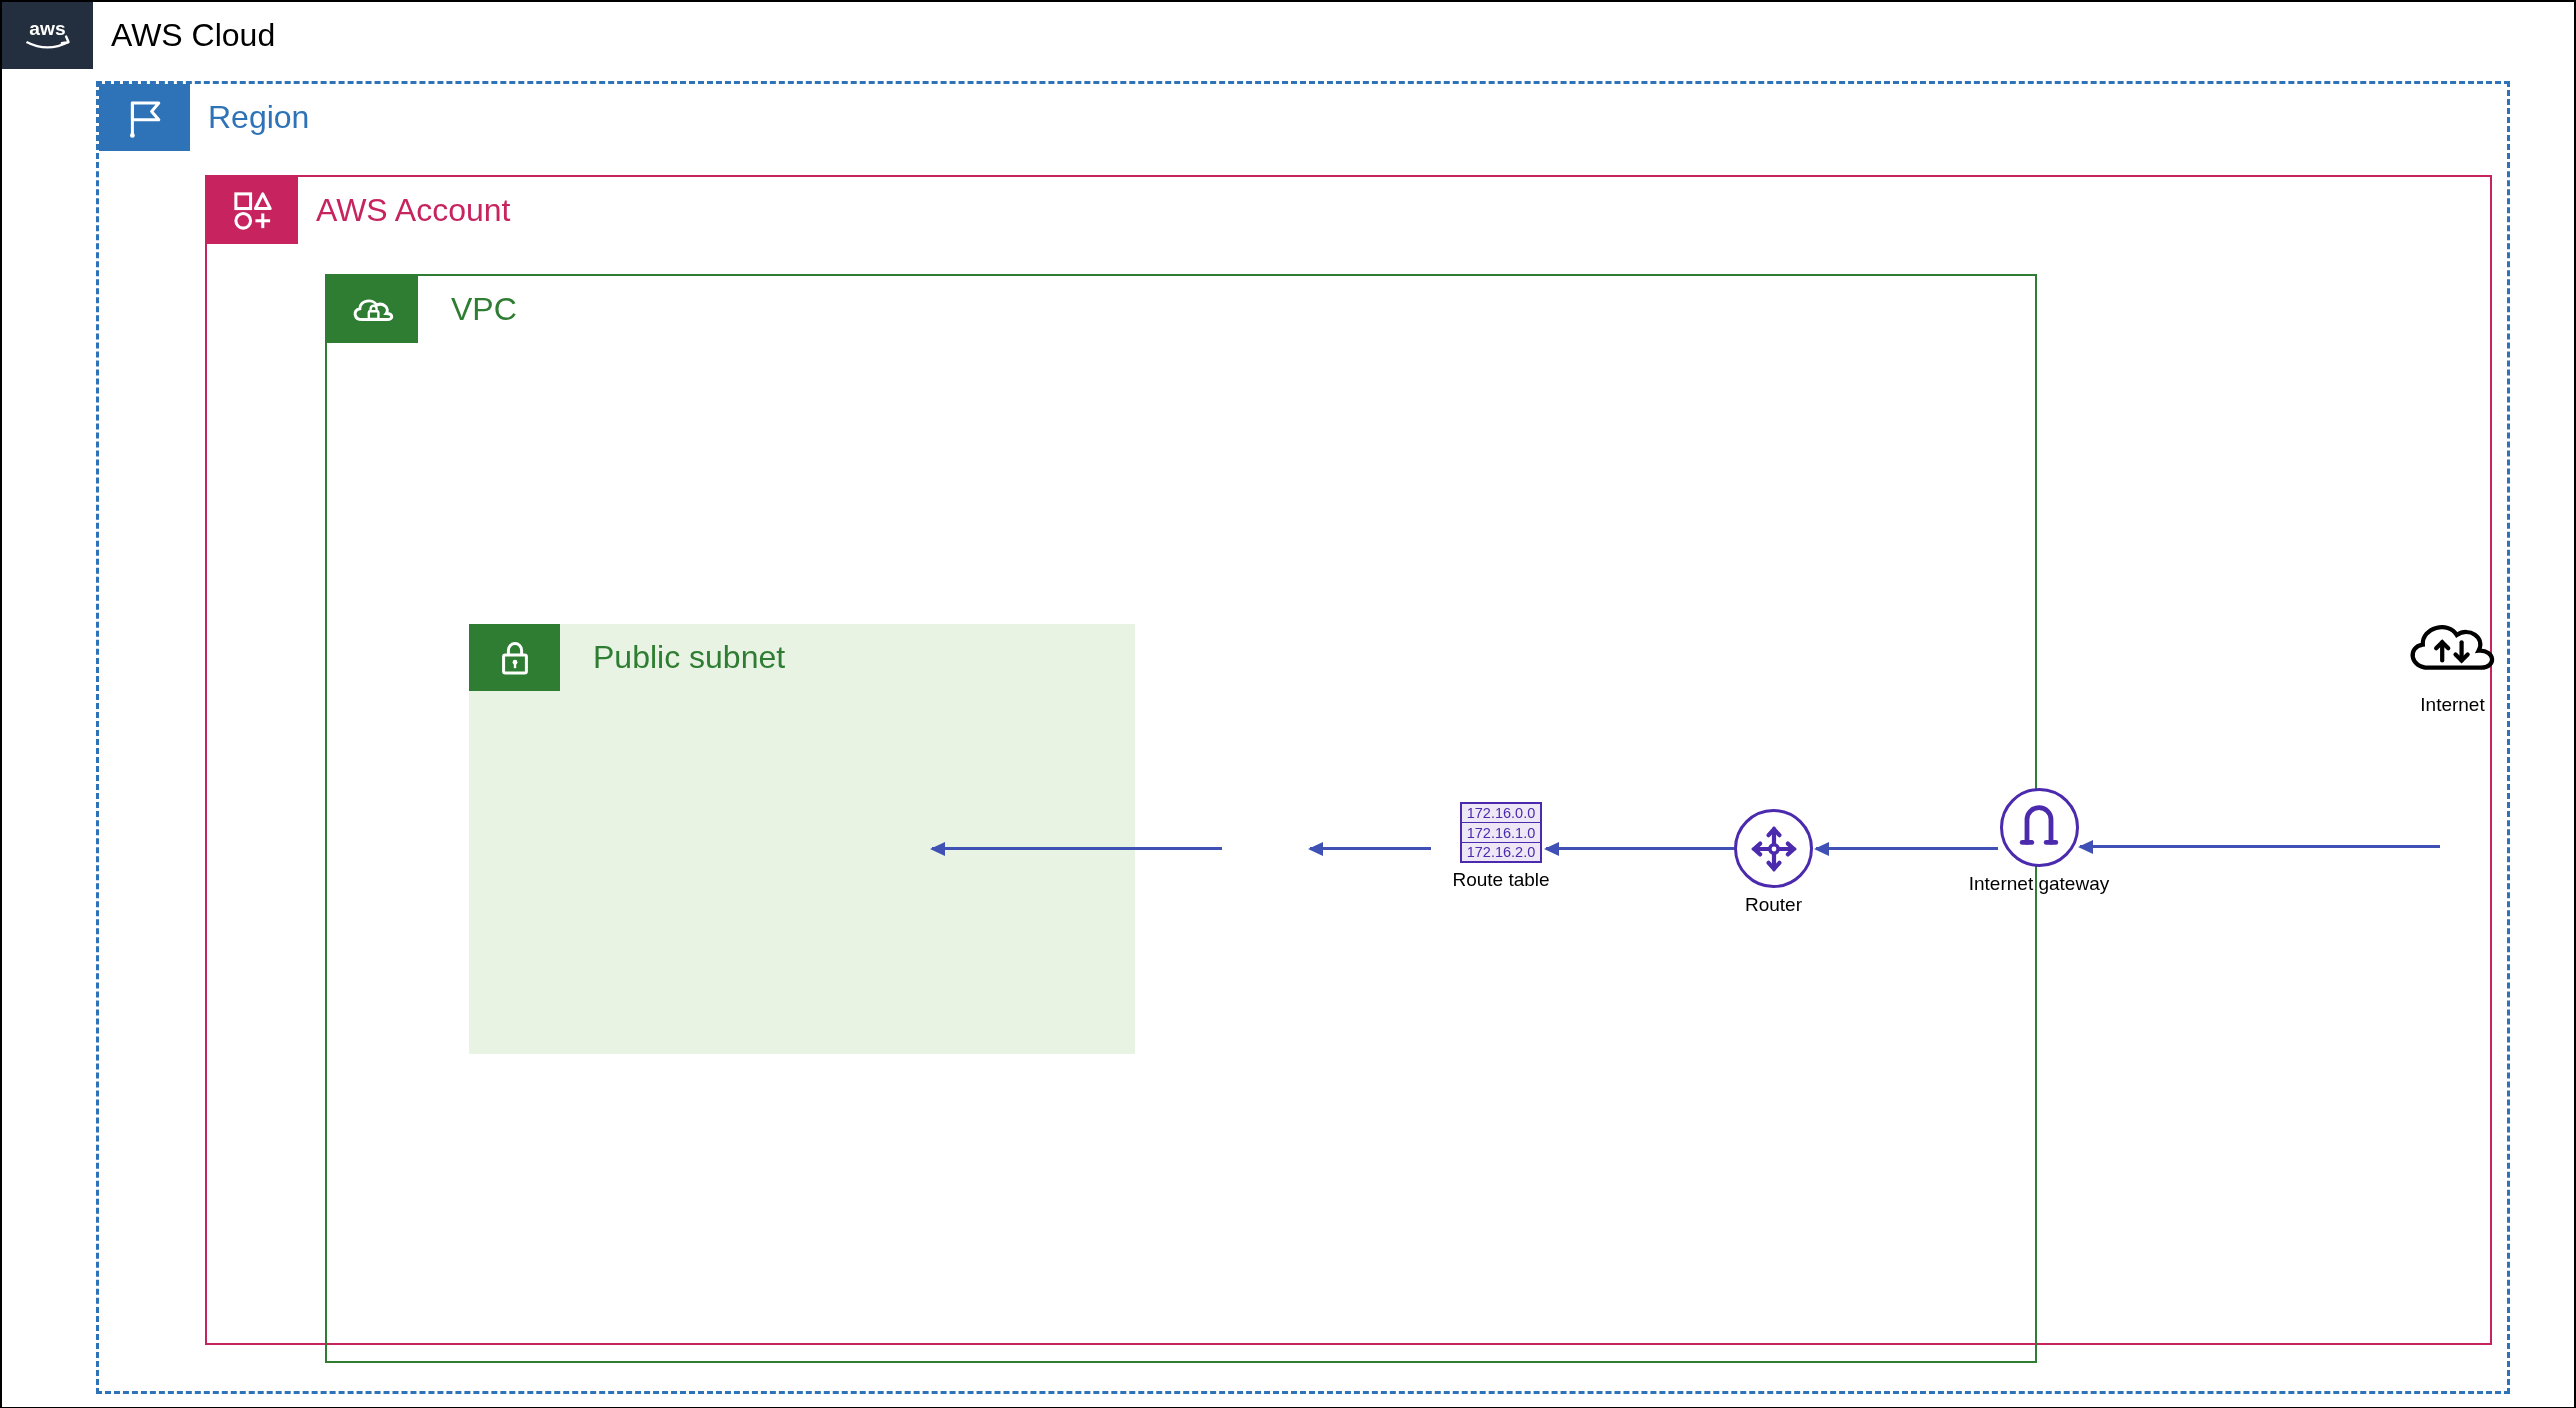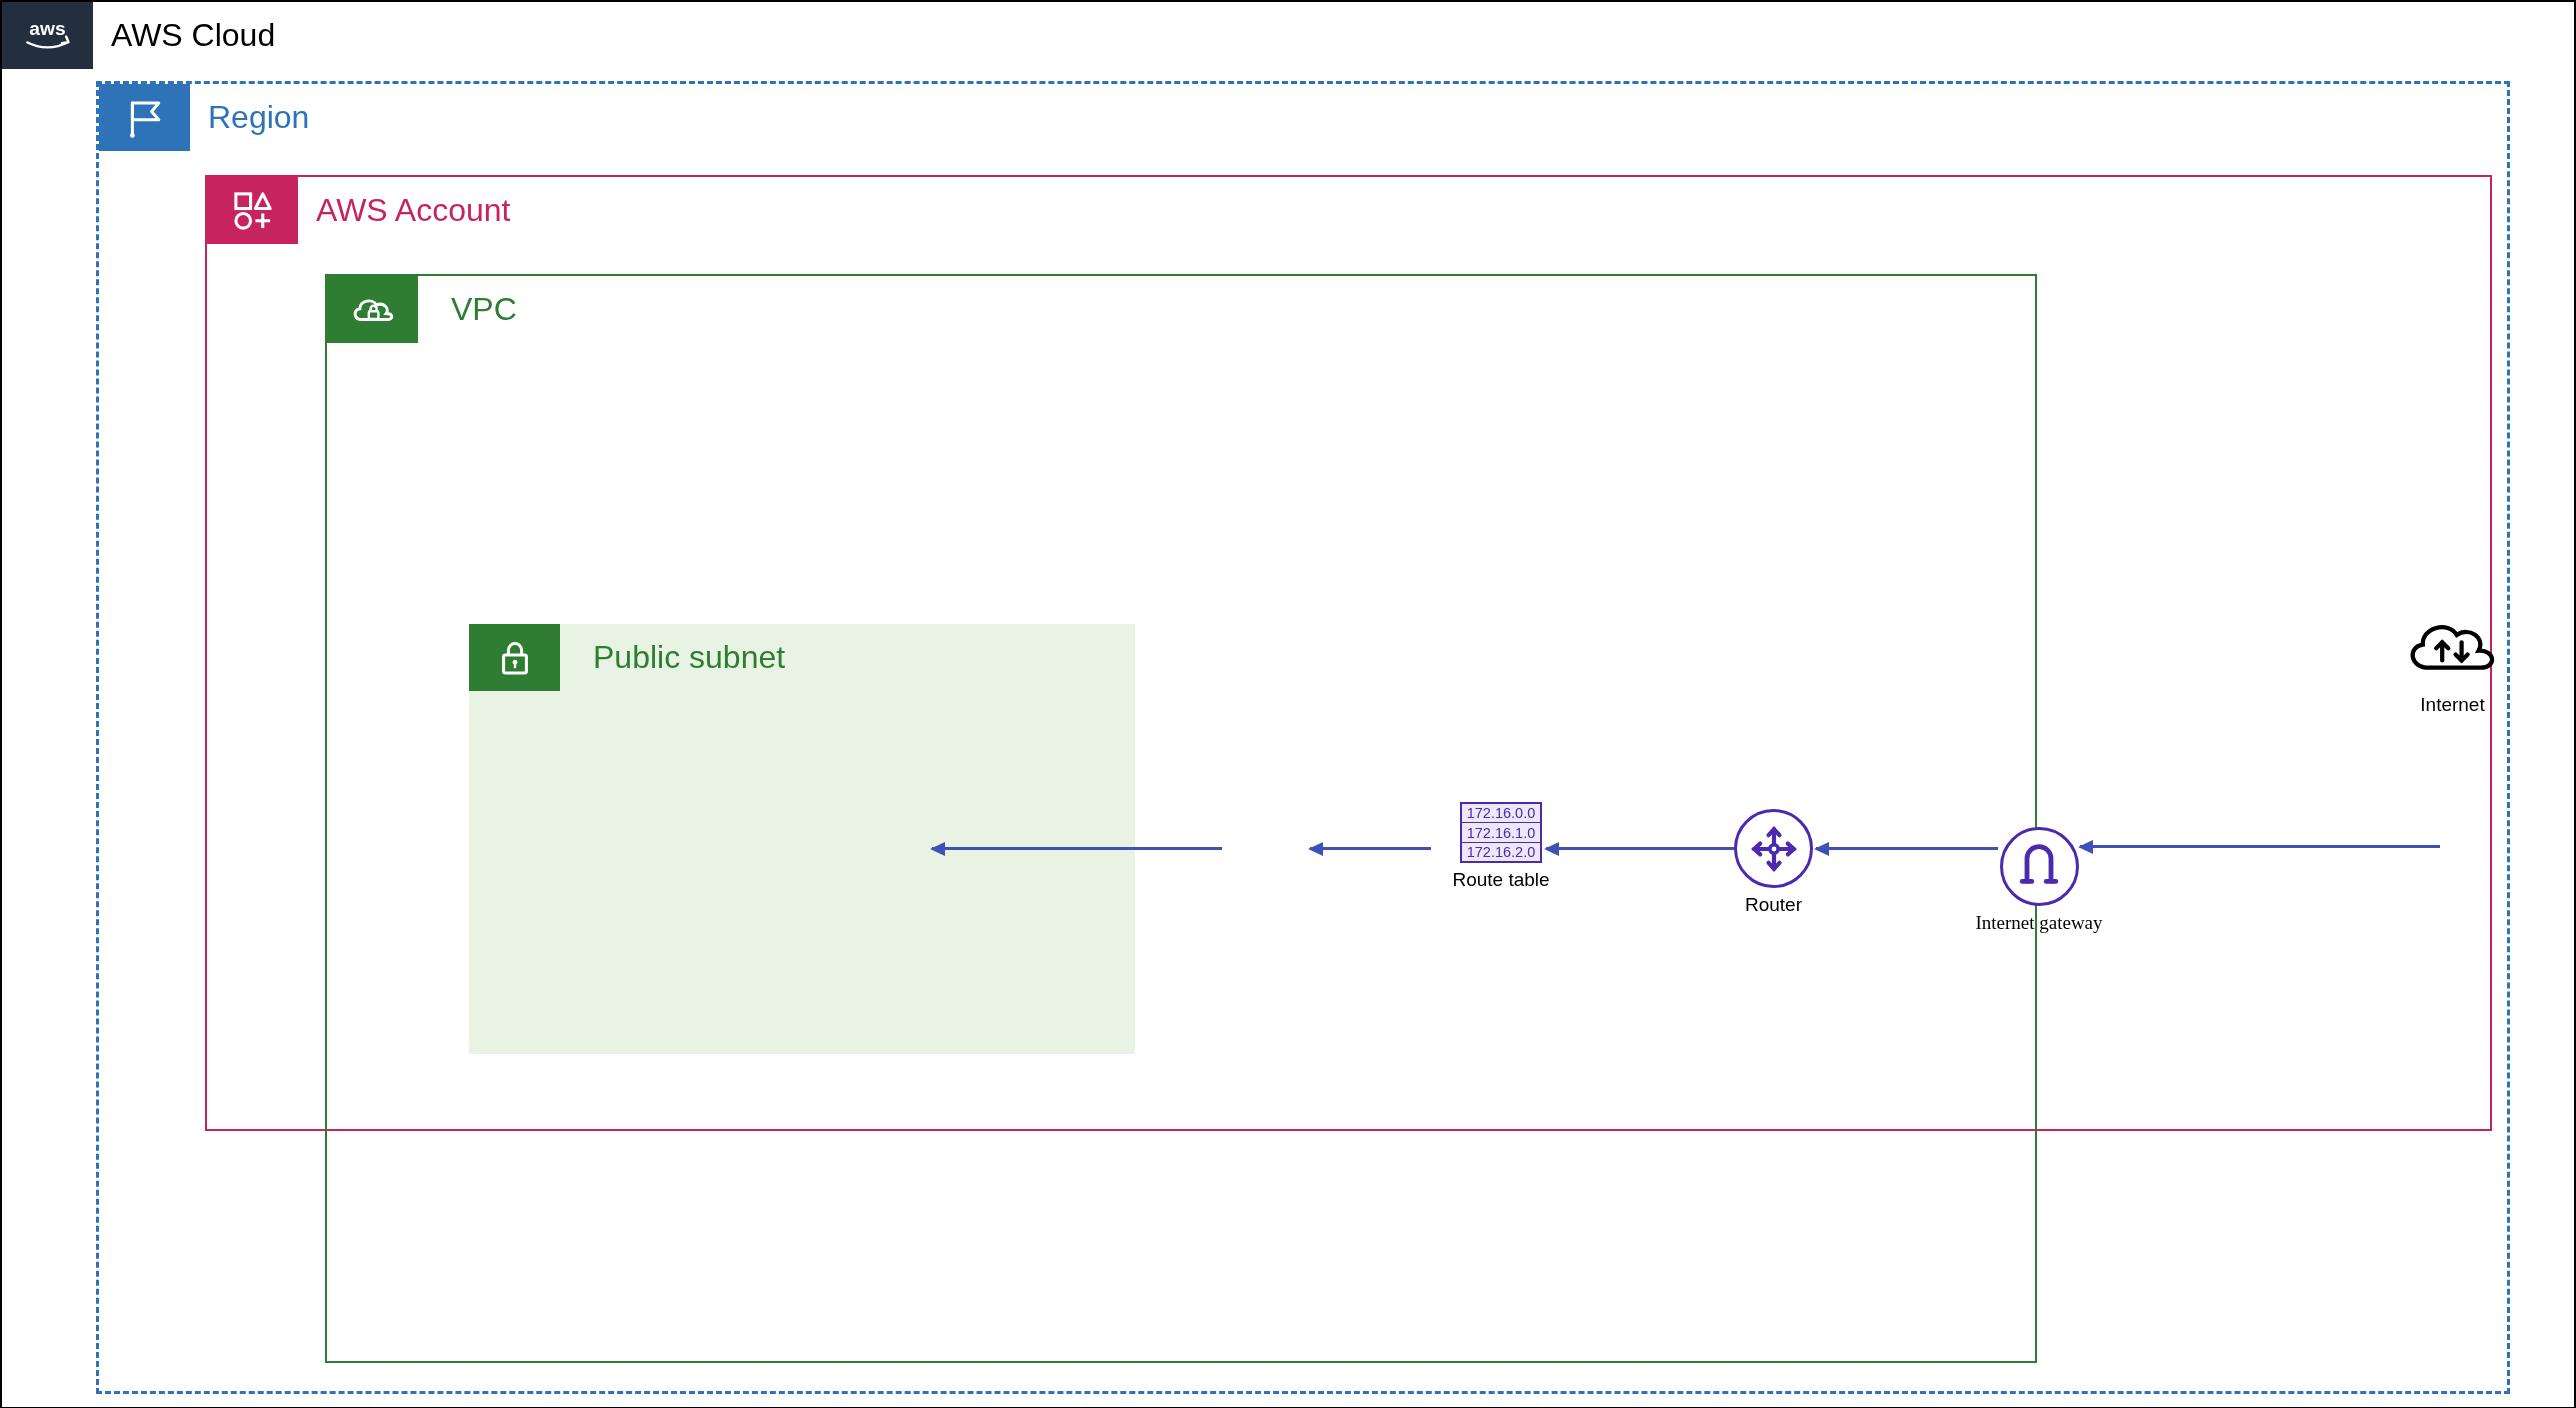--- a/index.html
+++ b/index.html
@@ -58,21 +58,21 @@
   }
   .region-box .box-icon { background: #2E73B8; }
   .region-box .box-label { color: #2E73B8; }
 
   
   .account-box {
     position: absolute;
     top: 91px;
     left: 106px;
     width: 2287px;
-    height: 956px;
+    height: 1170px;
     border: 2.4px solid #C7245F;
   }
   .account-box .box-icon { background: #C7245F; }
   .account-box .box-label { color: #C7245F; }
 
   
   .vpc-box {
     position: absolute;
     top: 97px;
     left: 118px;
@@ -274,21 +274,21 @@
                     <line x1="45" y1="45" x2="78" y2="45"></line>
                       <path d="M68 36 L78 45 L68 54"></path>
                   </g>
                   <circle cx="45" cy="45" r="7" fill="#fff" stroke="#4B2AAD" stroke-width="6"></circle>
                 </svg>
               </div>
             </div>
             <div class="node-label">Router</div>
           </div>
 
-          <div class="node" style="left:1591px; top:551px; width:242px;font-family:Liberation Serif, serif;">
+          <div class="node" style="left:1591px; top:512px; width:242px;">
             <div class="node-icon">
               <div class="circle-icon" style="background:#fff;">
                 <svg width="48" height="48" viewBox="0 0 80 80">
                   <path d="M20 64 L20 26 A20 20 0 0 1 60 26 L60 64" fill="none" stroke="#4B2AAD" stroke-width="8" stroke-linecap="round"></path>
                   <line x1="12" y1="64" x2="28" y2="64" stroke="#4B2AAD" stroke-width="8" stroke-linecap="round"></line>
                   <line x1="52" y1="64" x2="68" y2="64" stroke="#4B2AAD" stroke-width="8" stroke-linecap="round"></line>
                 </svg>
               </div>
             </div>
             <div class="node-label">Internet gateway</div>

